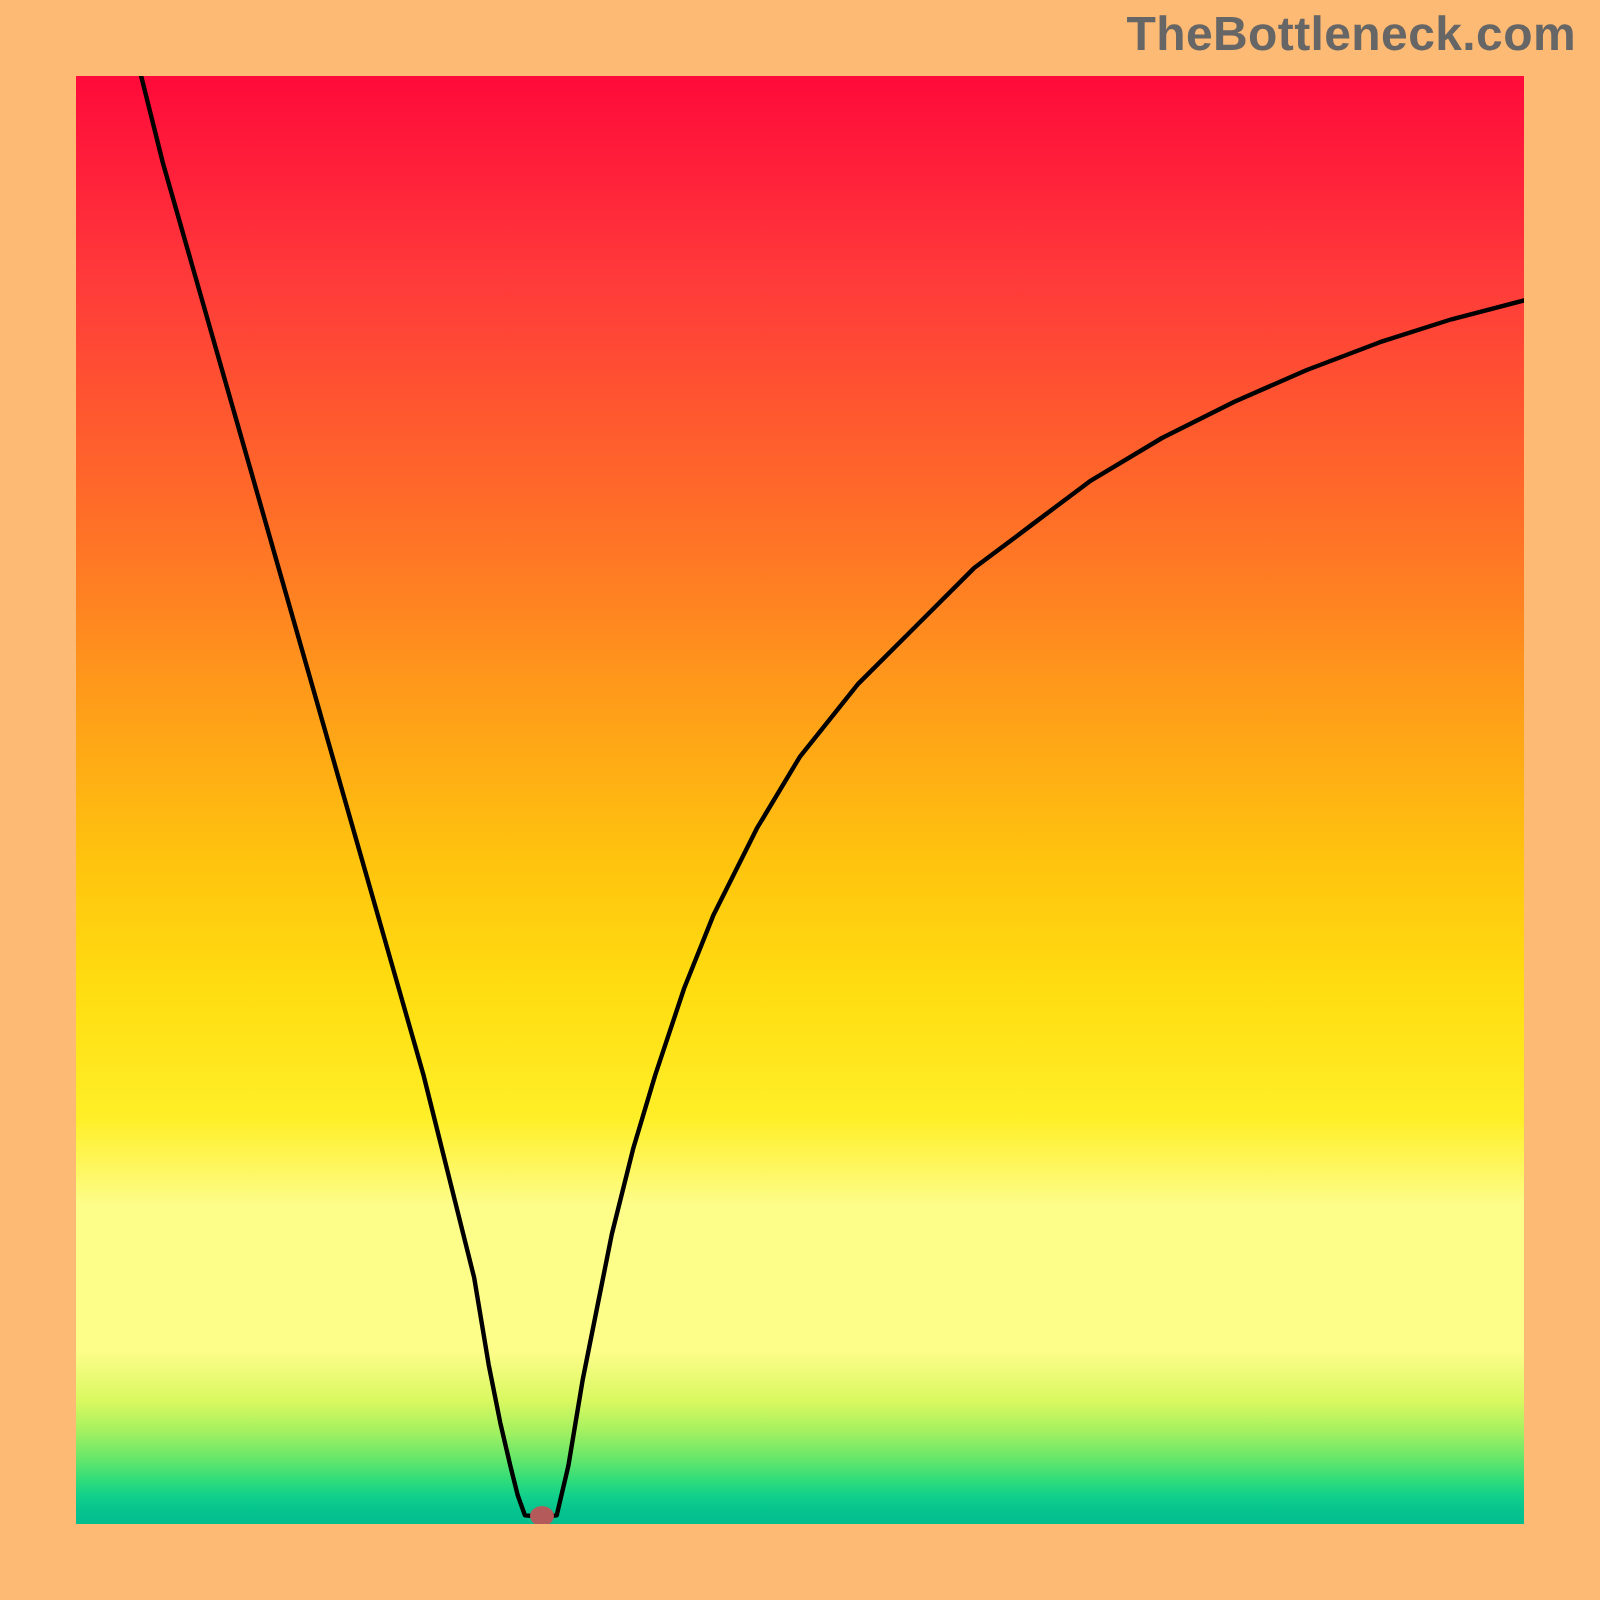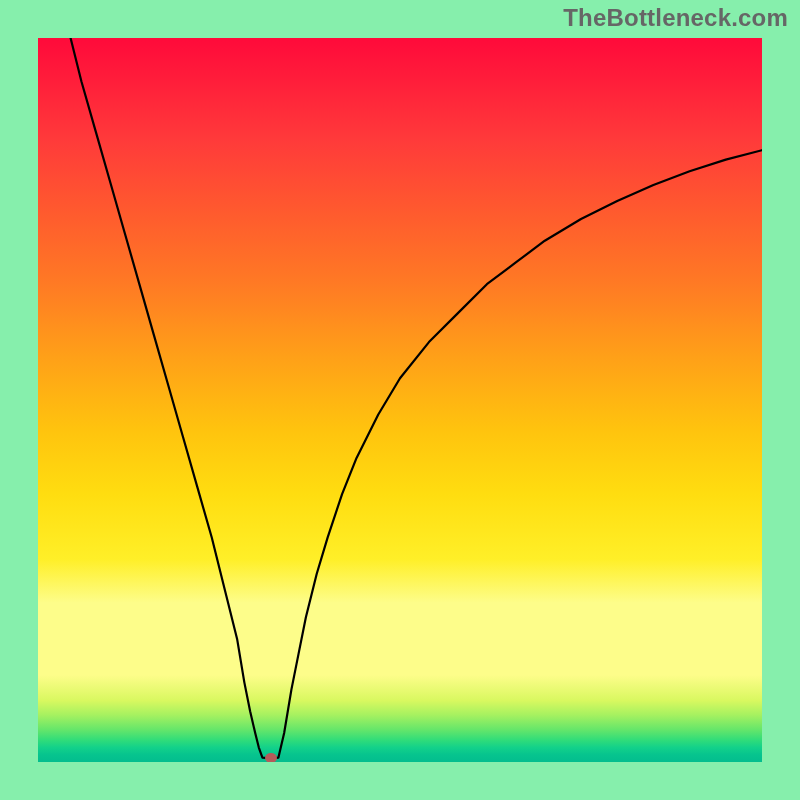--- a/index.html
+++ b/index.html
@@ -8,21 +8,21 @@
     width: 800px;
     height: 800px;
     background: #000;
     font-family: Arial, Helvetica, sans-serif;
     overflow: hidden;
   }
   .stage {
     position: relative;
     width: 800px;
     height: 800px;
-    background: #86efac;
+    background: #fdba74;
   }
   .watermark {
     position: absolute;
     top: 4px;
     right: 12px;
     color: #666;
     font-size: 24px;
     font-weight: 600;
     letter-spacing: 0.2px;
     user-select: none;

